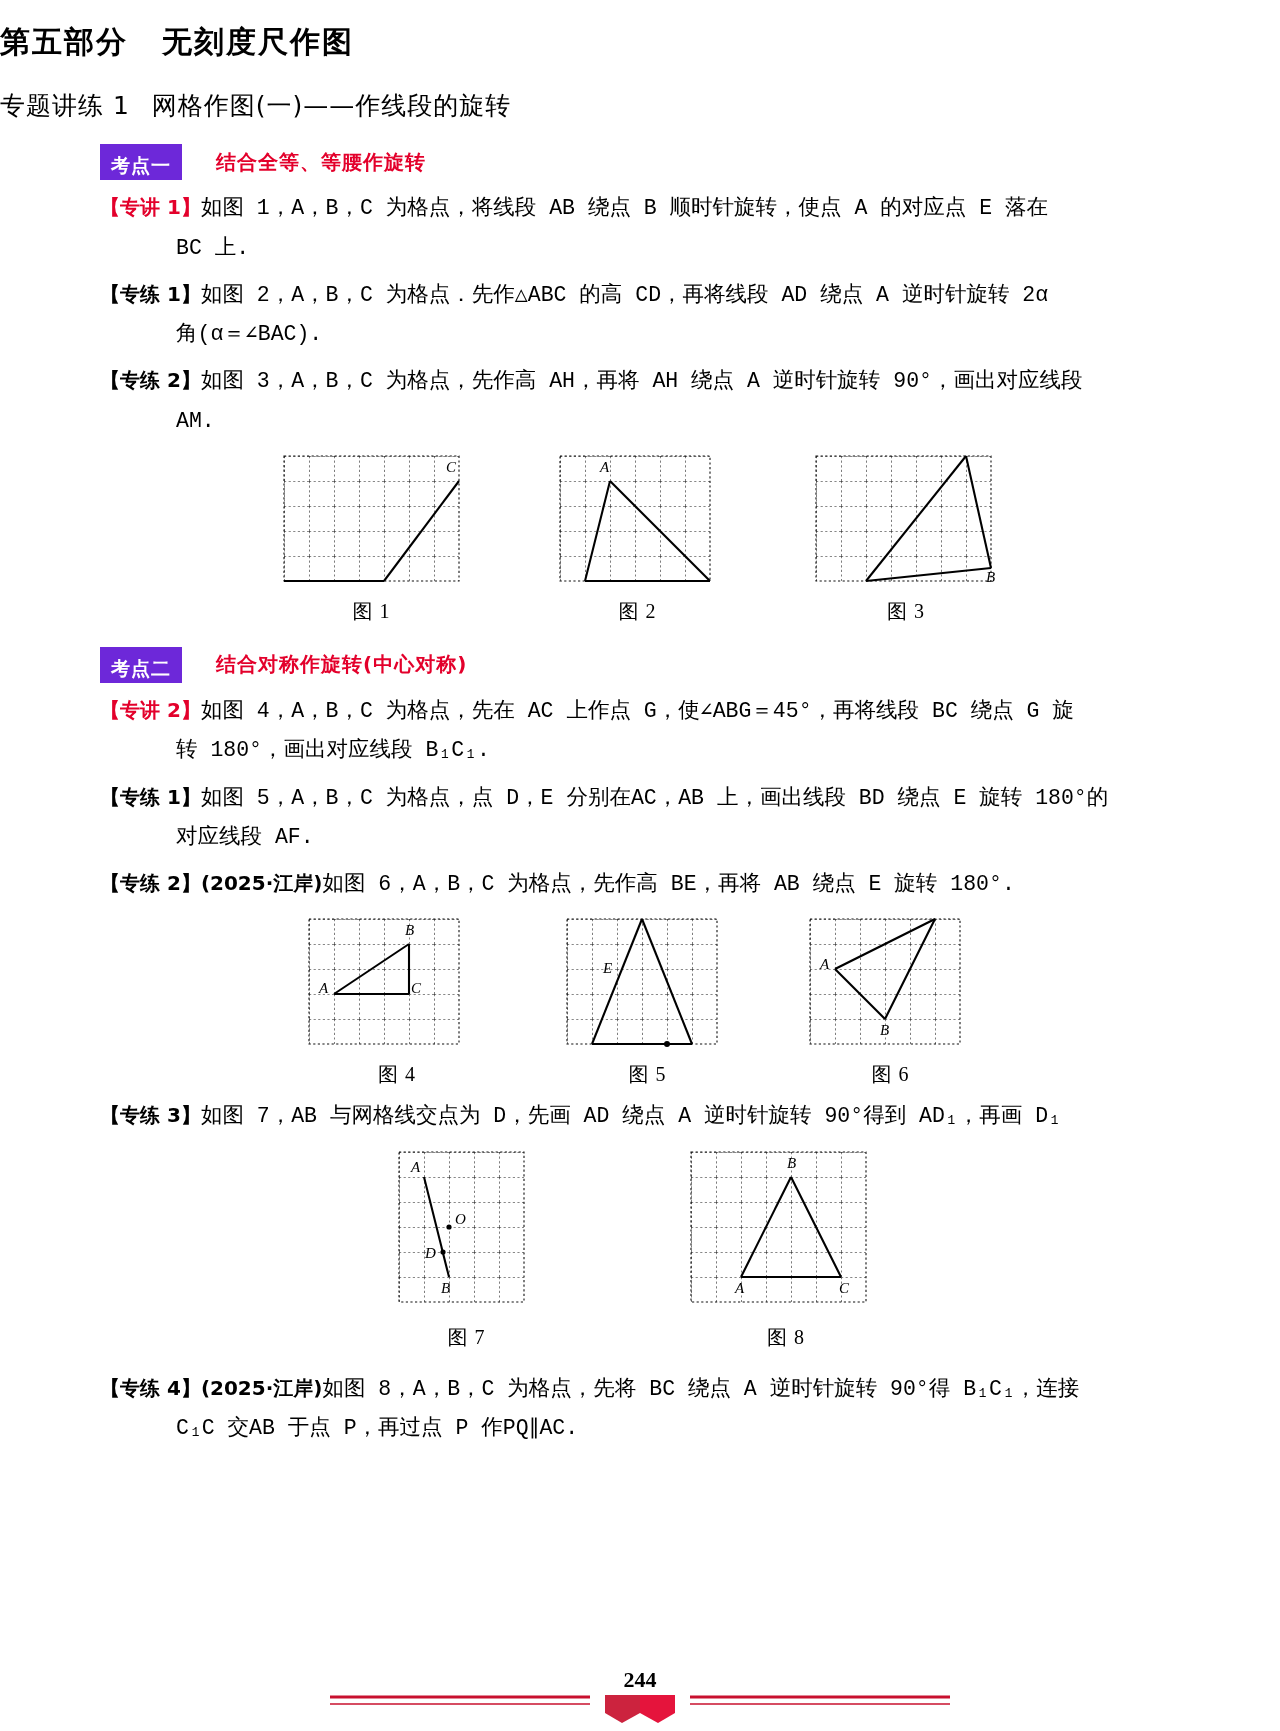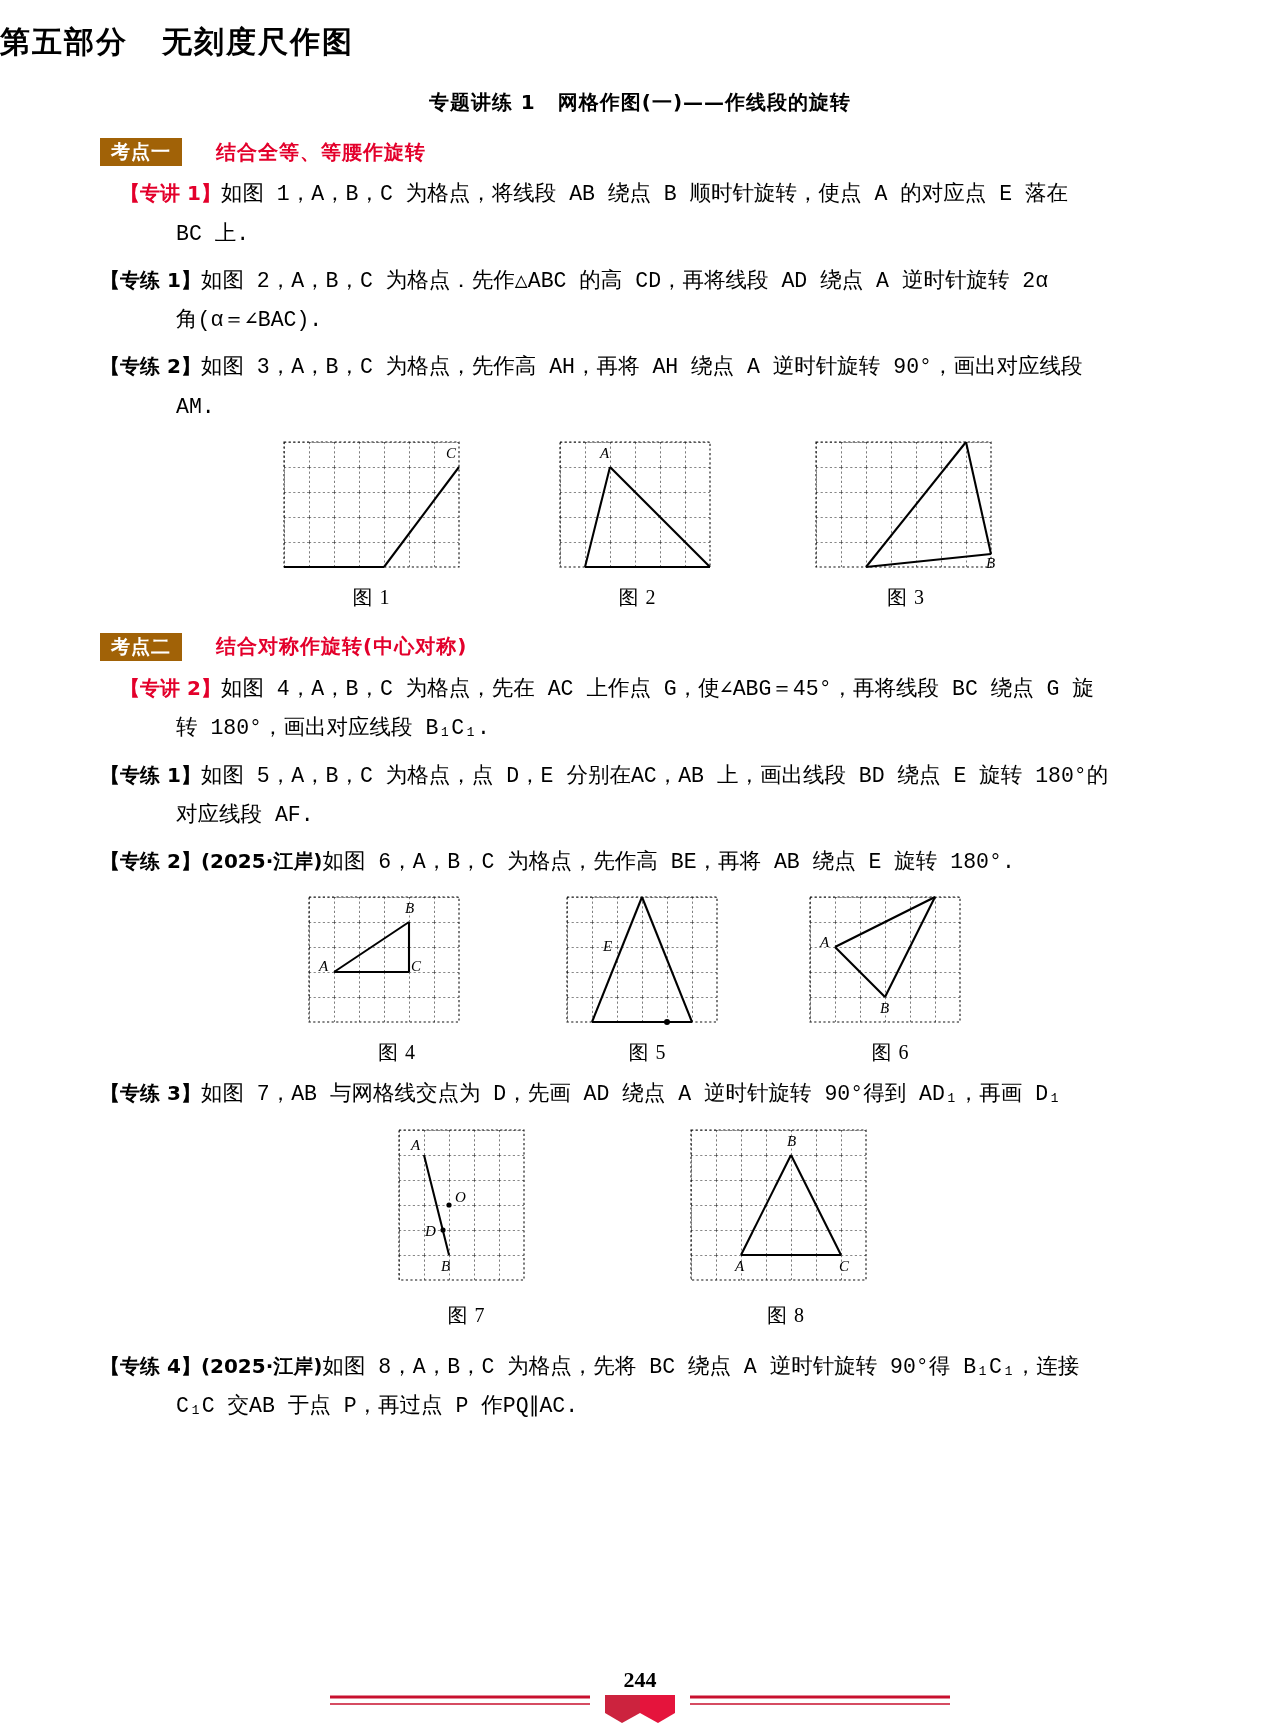--- a/index.html
+++ b/index.html
@@ -16,42 +16,42 @@
   .part-title{
     font-family:"DejaVu Sans","Liberation Sans",sans-serif;
     font-weight:bold;
     font-size:30px;
     letter-spacing:2px;
     margin:14px 0 0 0;
     padding-top:8px;
   }
   .part-title .gap{display:inline-block;width:34px;}
   .topic-title{
-    text-align:center;
-    font-family:"DejaVu Sans","Liberation Sans",sans-serif;
-    font-weight:bold;
-    font-size:20px;
+    text-align:left;
+    font-family:"DejaVu Sans","Liberation Sans",sans-serif;
+    font-weight:normal;
+    font-size:25px;
     letter-spacing:1px;
     margin:26px 0 0 0;
   }
   .topic-title .gap{display:inline-block;width:22px;}
 
   
   .kaodian-row{
     display:flex;align-items:center;
     margin:22px 0 4px 100px;
   }
   .kaodian-tag{
-    background:#a16207;
+    background:#6d28d9;
     color:#fff;
     font-family:"DejaVu Sans","Liberation Sans",sans-serif;
     font-weight:bold;
     font-size:19px;
     letter-spacing:1px;
-    padding:3px 11px 4px 11px;
+    padding:11px 11px 4px 11px;
     line-height:1.12;
     display:inline-block;
   }
   .kaodian-text{
     color:#e3002b;
     font-family:"DejaVu Sans","Liberation Sans",sans-serif;
     font-weight:bold;
     font-size:20px;
     letter-spacing:1px;
     margin-left:34px;
@@ -63,21 +63,20 @@
     padding:0 92px 0 100px;
     font-size:21.5px;
     line-height:1.78;
     text-align:justify;
   }
   .prob .lbl{
     color:#e3002b;
     font-family:"DejaVu Sans","Liberation Sans",sans-serif;
     font-weight:bold;
     font-size:20px;
-    margin-left:20px;
   }
   .prob .blk{
     color:#000;
     font-family:"DejaVu Sans","Liberation Sans",sans-serif;
     font-weight:bold;
     font-size:20px;
   }
   .prob .body{font-family:Liberation Mono, monospace;}
   .hang{display:block;padding-left:76px;}
   .hang0{display:block;padding-left:0;}

